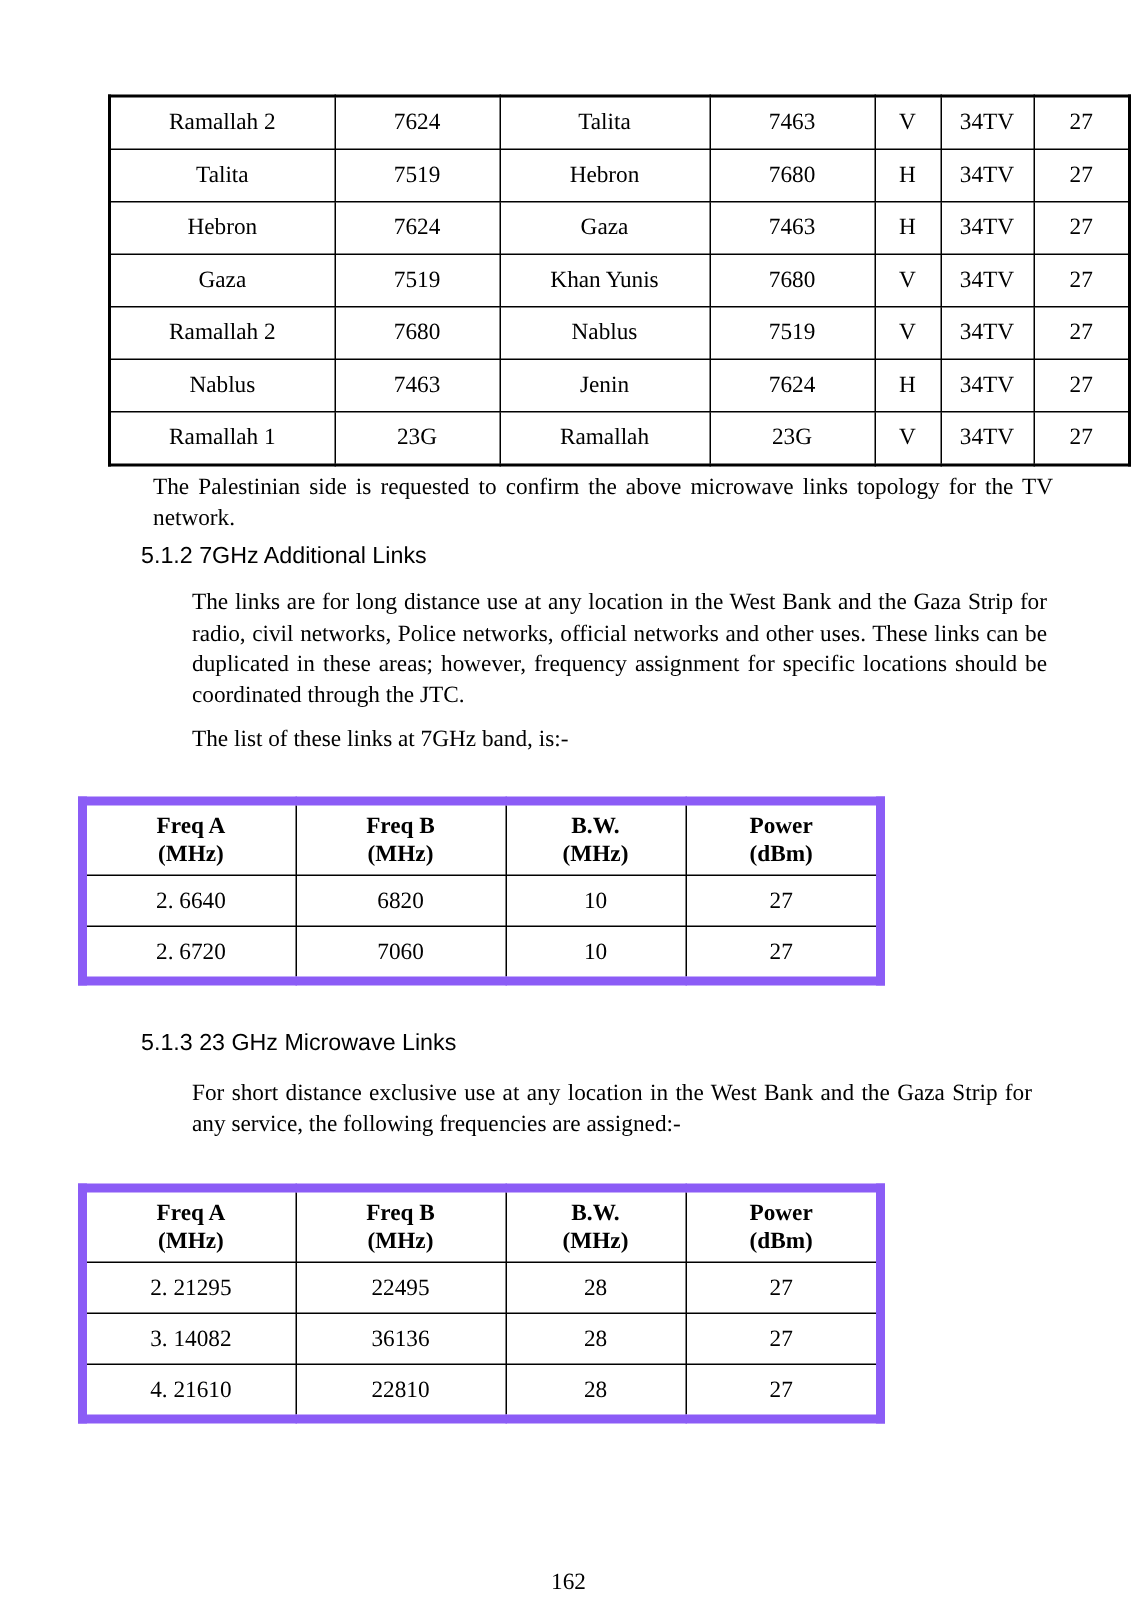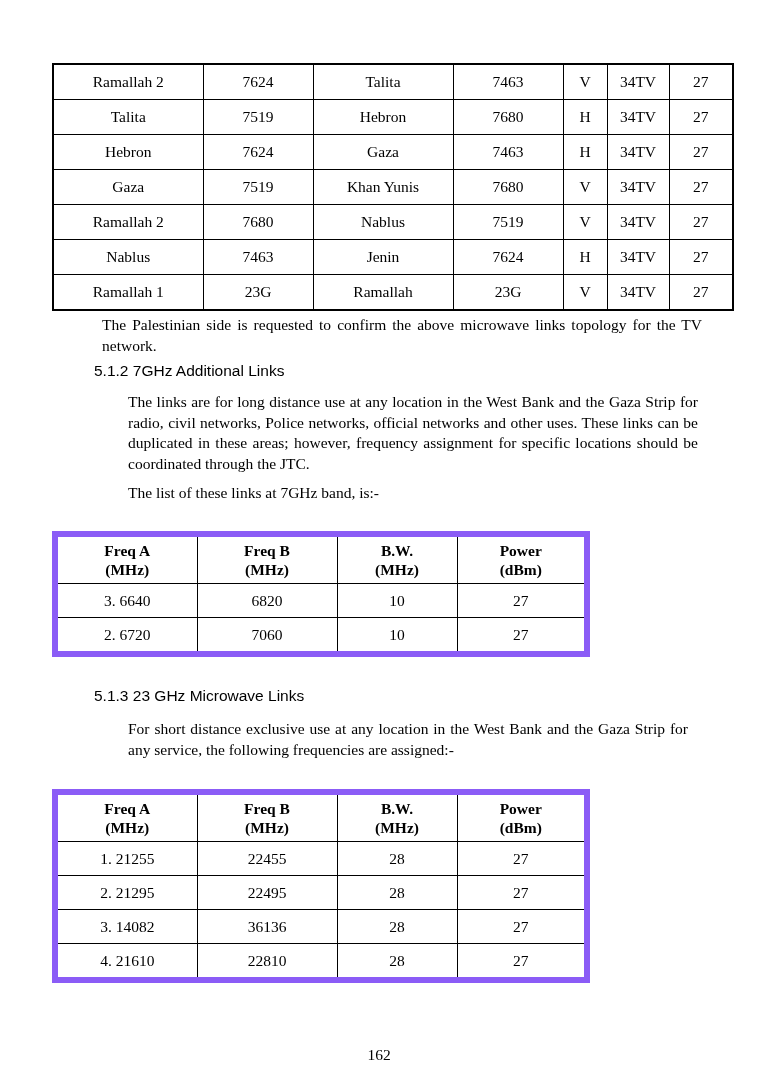--- a/index.html
+++ b/index.html
@@ -33,21 +33,21 @@
     text-align: center;
     vertical-align: middle;
     font-family: "Liberation Serif", serif;
     font-size: 15px;
     padding: 0;
   }
 
   
   .tbl-links {
     position: absolute;
-    left: 52px;
+    left: 72px;
     top: 63px;
     width: 660px;
     border: 2px solid #000;
     padding-left: 44px;
   }
   .tbl-links td {
     height: 34px;
     font-size: 15.5px;
   }
   .tbl-links .c1 { width: 150px; }
@@ -248,21 +248,21 @@
           <div>(MHz)</div>
         </th>
         <th>
           <div>Power</div>
           <div>(dBm)</div>
         </th>
       </tr>
     </thead>
     <tbody>
       <tr>
-        <td>3. 6640</td>
+        <td>2. 6640</td>
         <td>6820</td>
         <td>10</td>
         <td>27</td>
       </tr>
       <tr>
         <td>2. 6720</td>
         <td>7060</td>
         <td>10</td>
         <td>27</td>
       </tr>
@@ -295,26 +295,20 @@
           <div>(MHz)</div>
         </th>
         <th>
           <div>Power</div>
           <div>(dBm)</div>
         </th>
       </tr>
     </thead>
     <tbody>
       <tr>
-        <td>1. 21255</td>
-        <td>22455</td>
-        <td>28</td>
-        <td>27</td>
-      </tr>
-      <tr>
         <td>2. 21295</td>
         <td>22495</td>
         <td>28</td>
         <td>27</td>
       </tr>
       <tr>
         <td>3. 14082</td>
         <td>36136</td>
         <td>28</td>
         <td>27</td>

